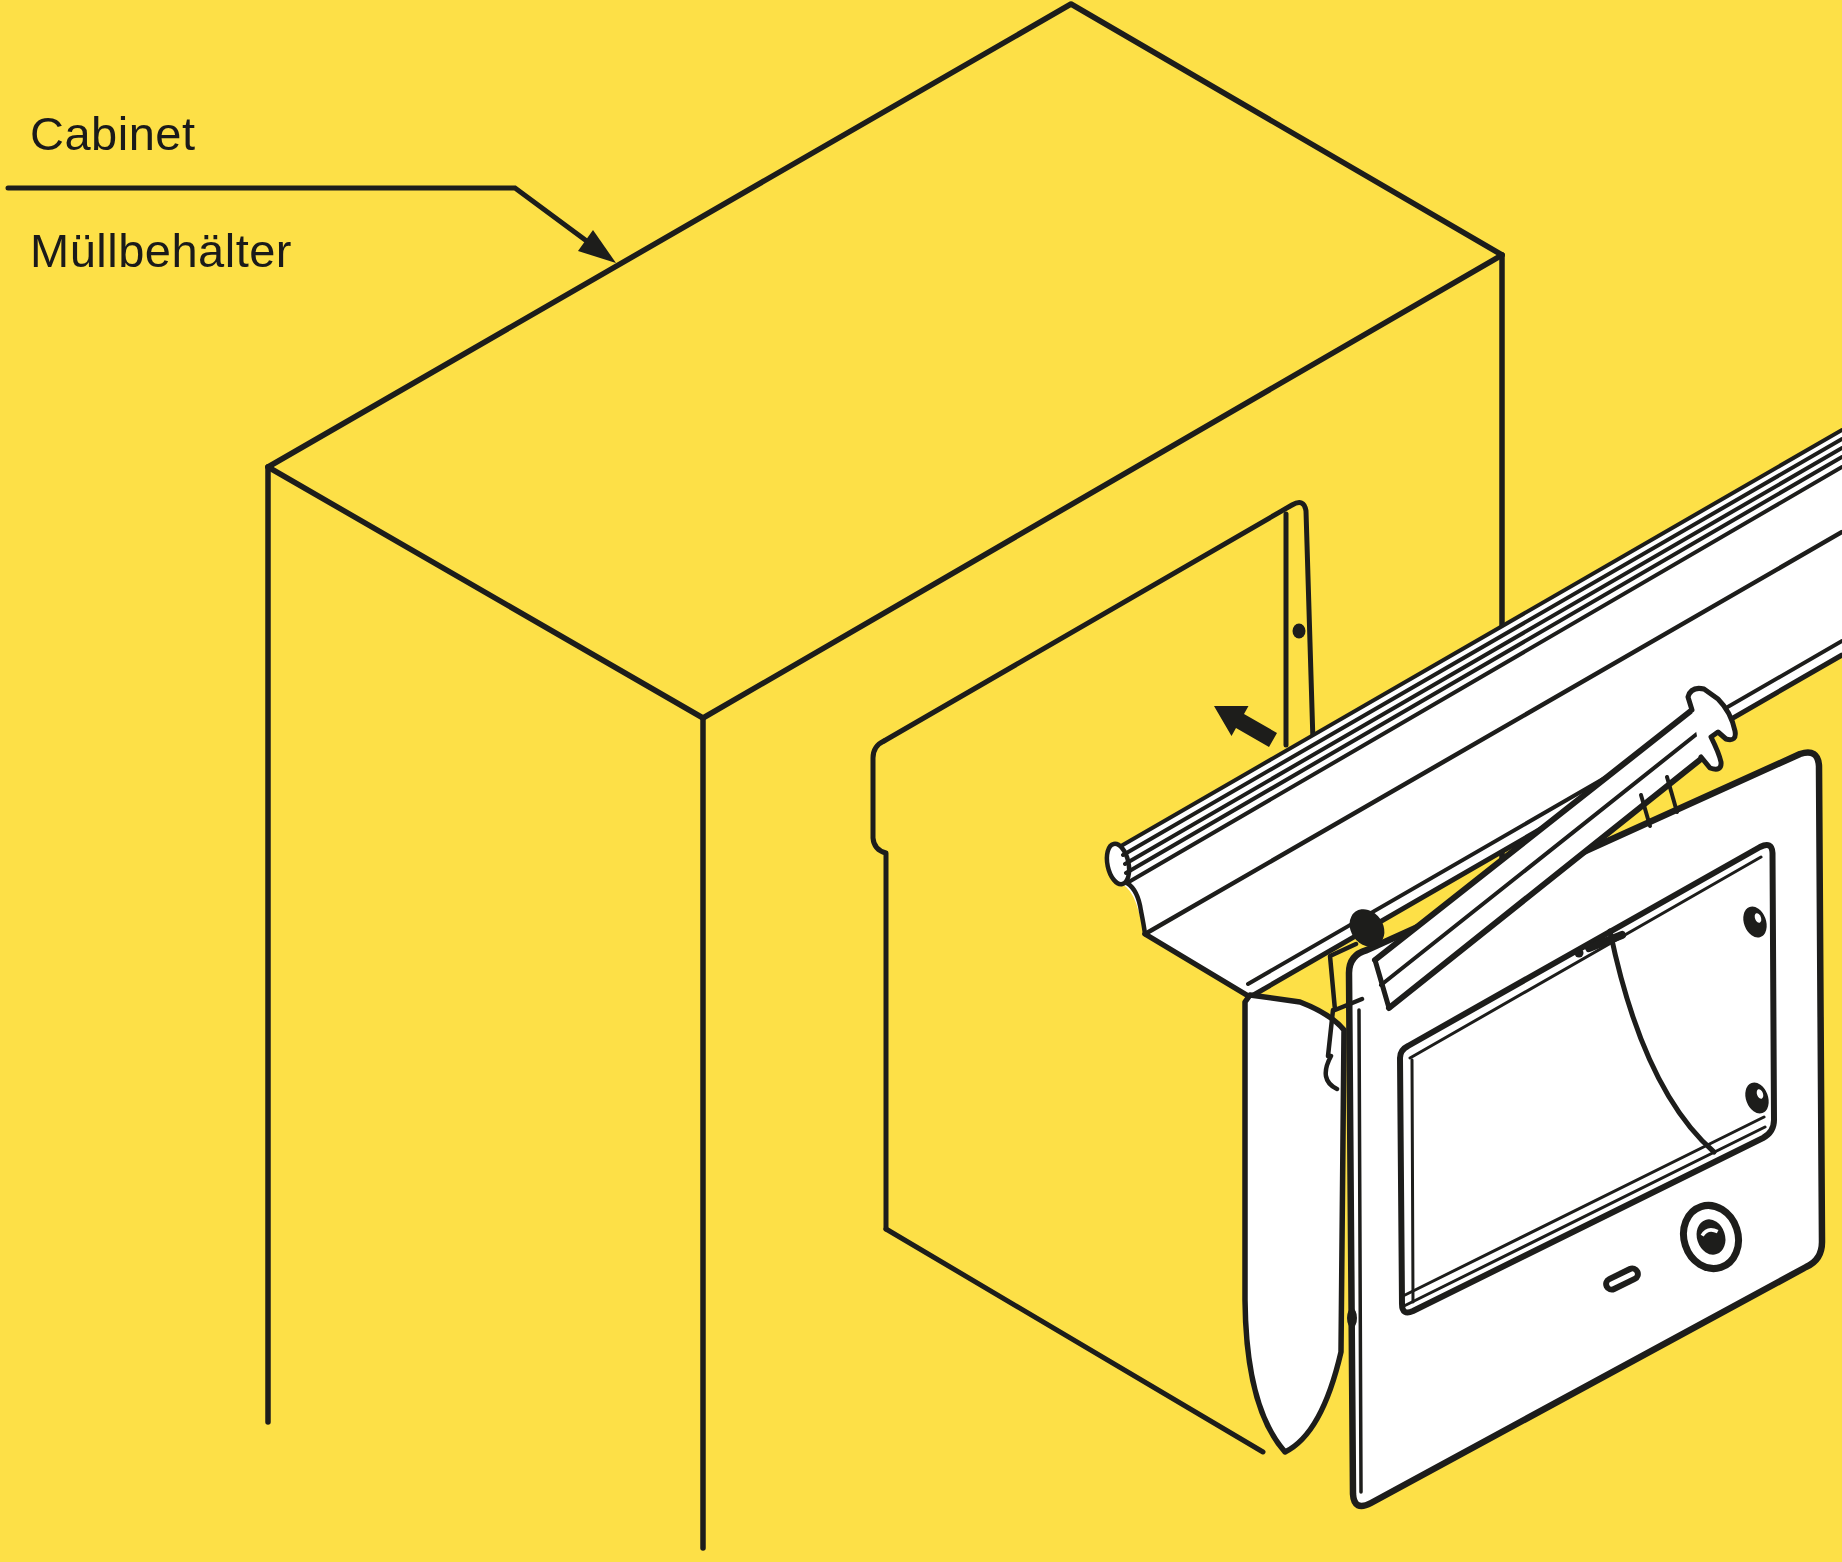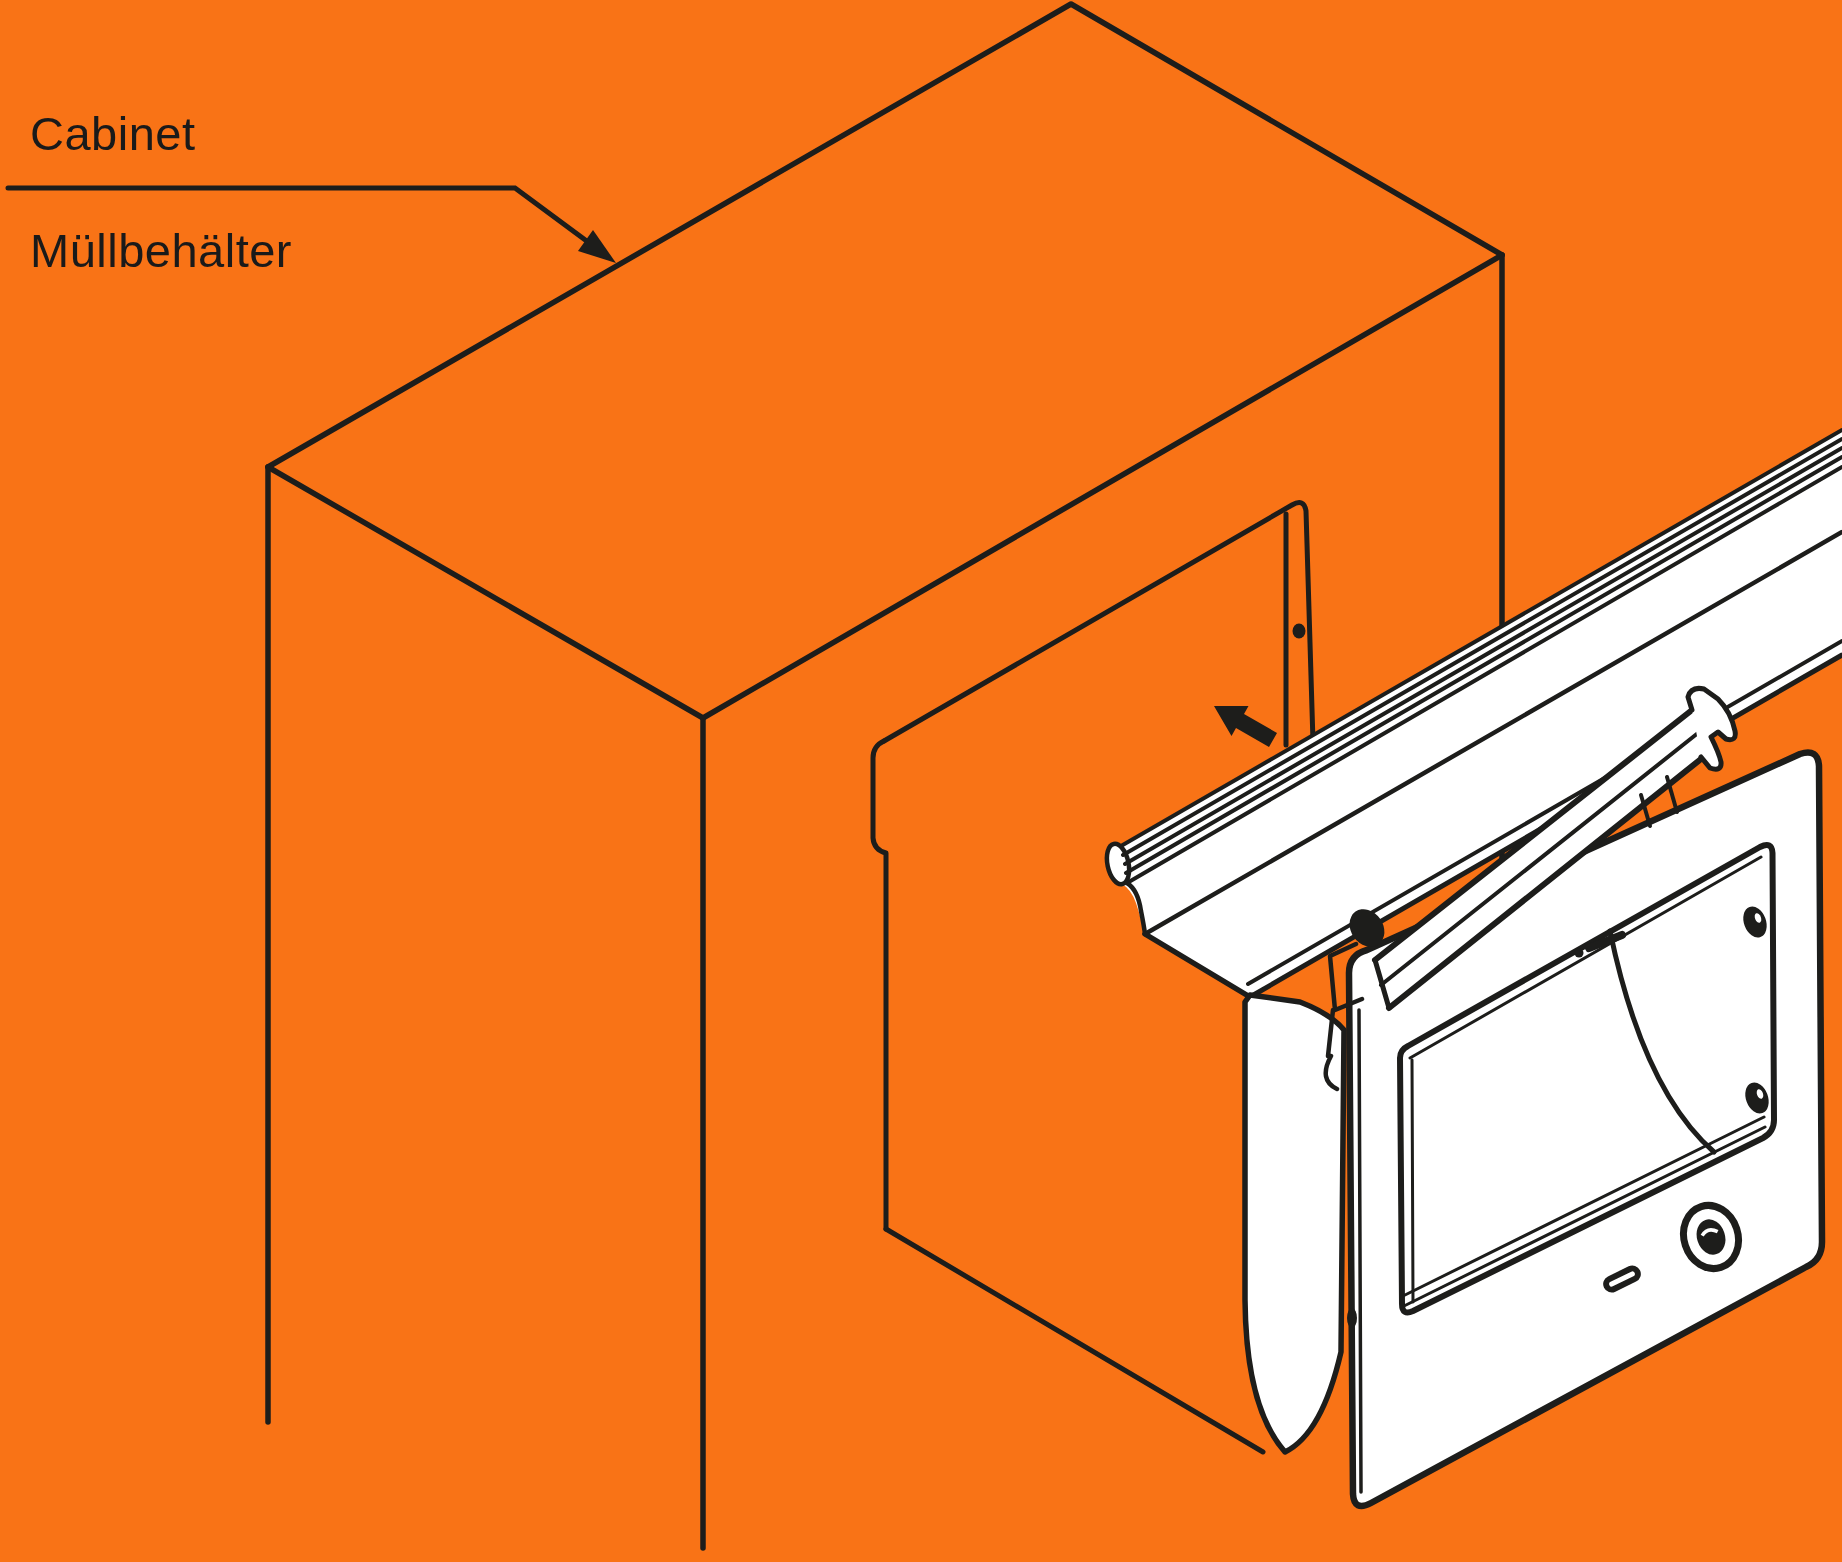--- a/index.html
+++ b/index.html
@@ -1,19 +1,19 @@
 <!DOCTYPE html>
 <html><head>
 <meta charset="utf-8">
 <style>
   html,body{margin:0;padding:0;background:#ffffff;}
   .stage{
     position:relative;
     width:1842px;height:1562px;
-    background:#f97316;
+    background:#fde047;
     font-family:"Liberation Sans", sans-serif;
     overflow:hidden;
   }
   svg{display:block}
   .lbl{
     font-family:"Liberation Sans", sans-serif;
     font-size:47px;
     fill:#1a1a1a;
     letter-spacing:0.5px;
   }

